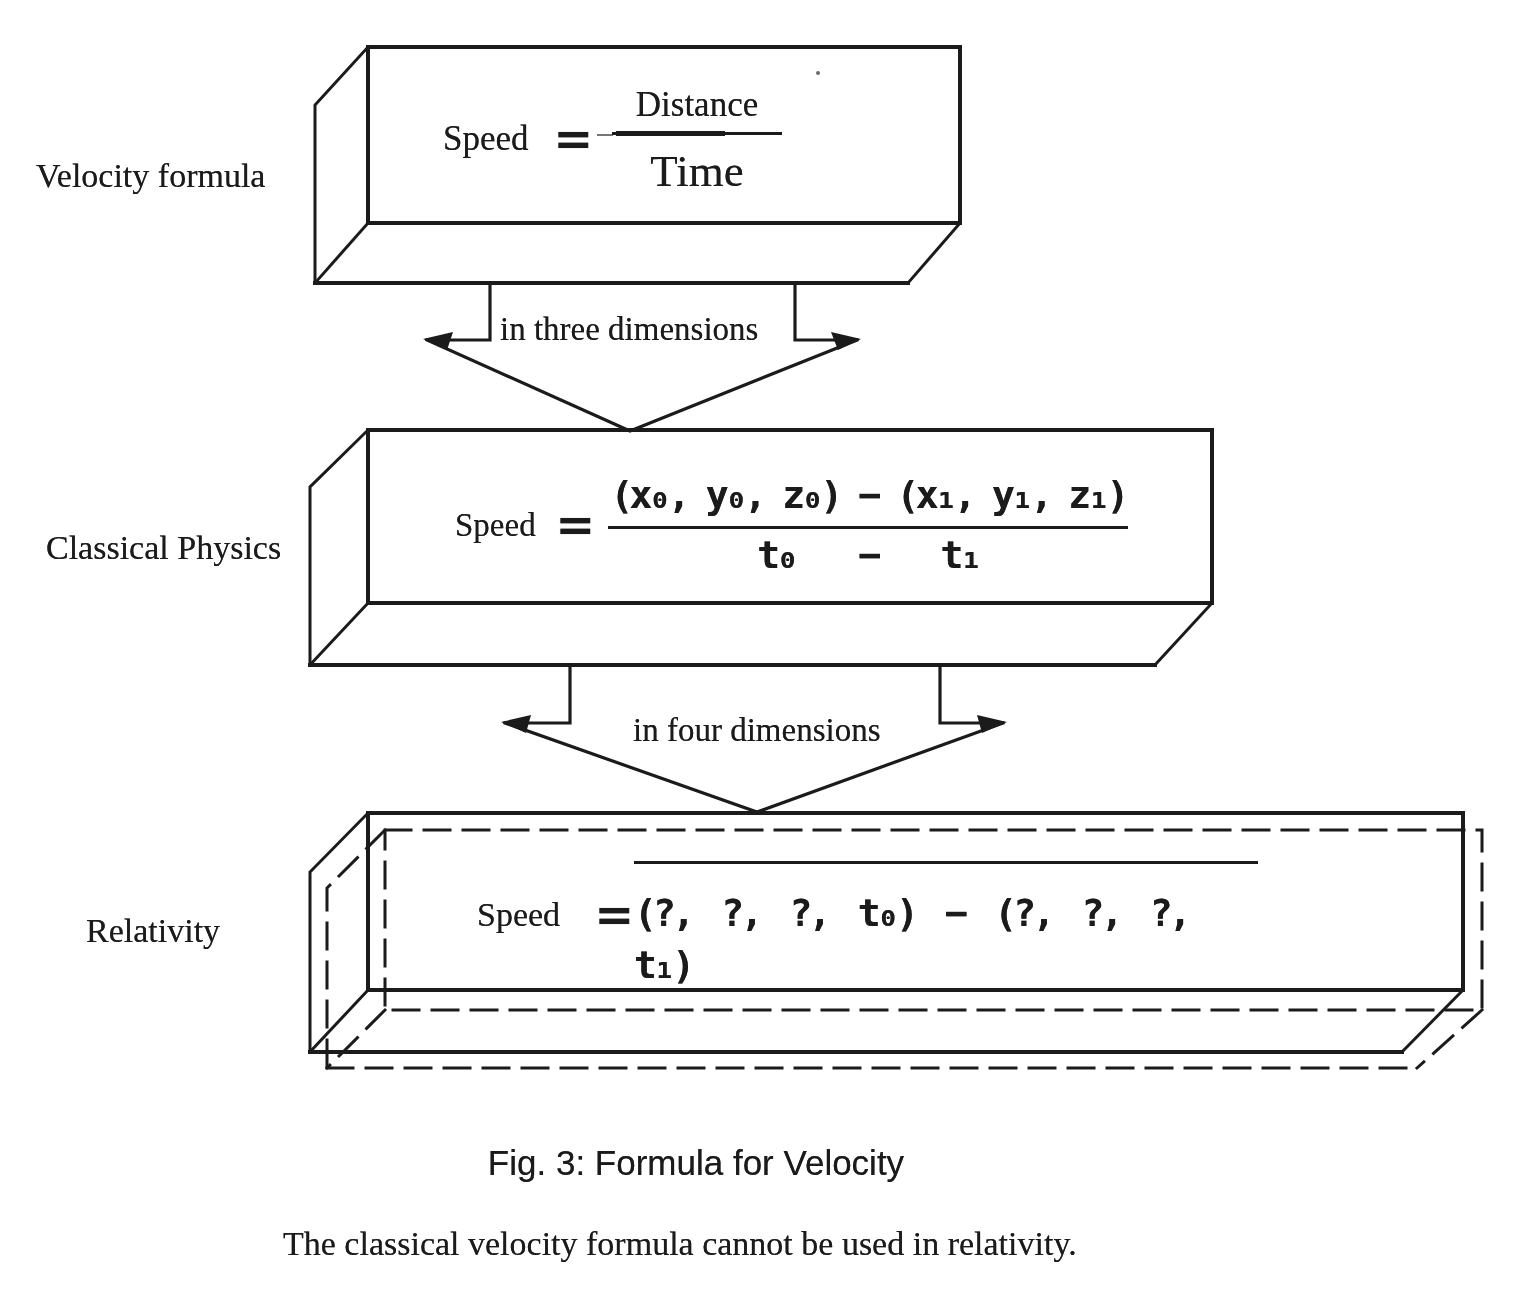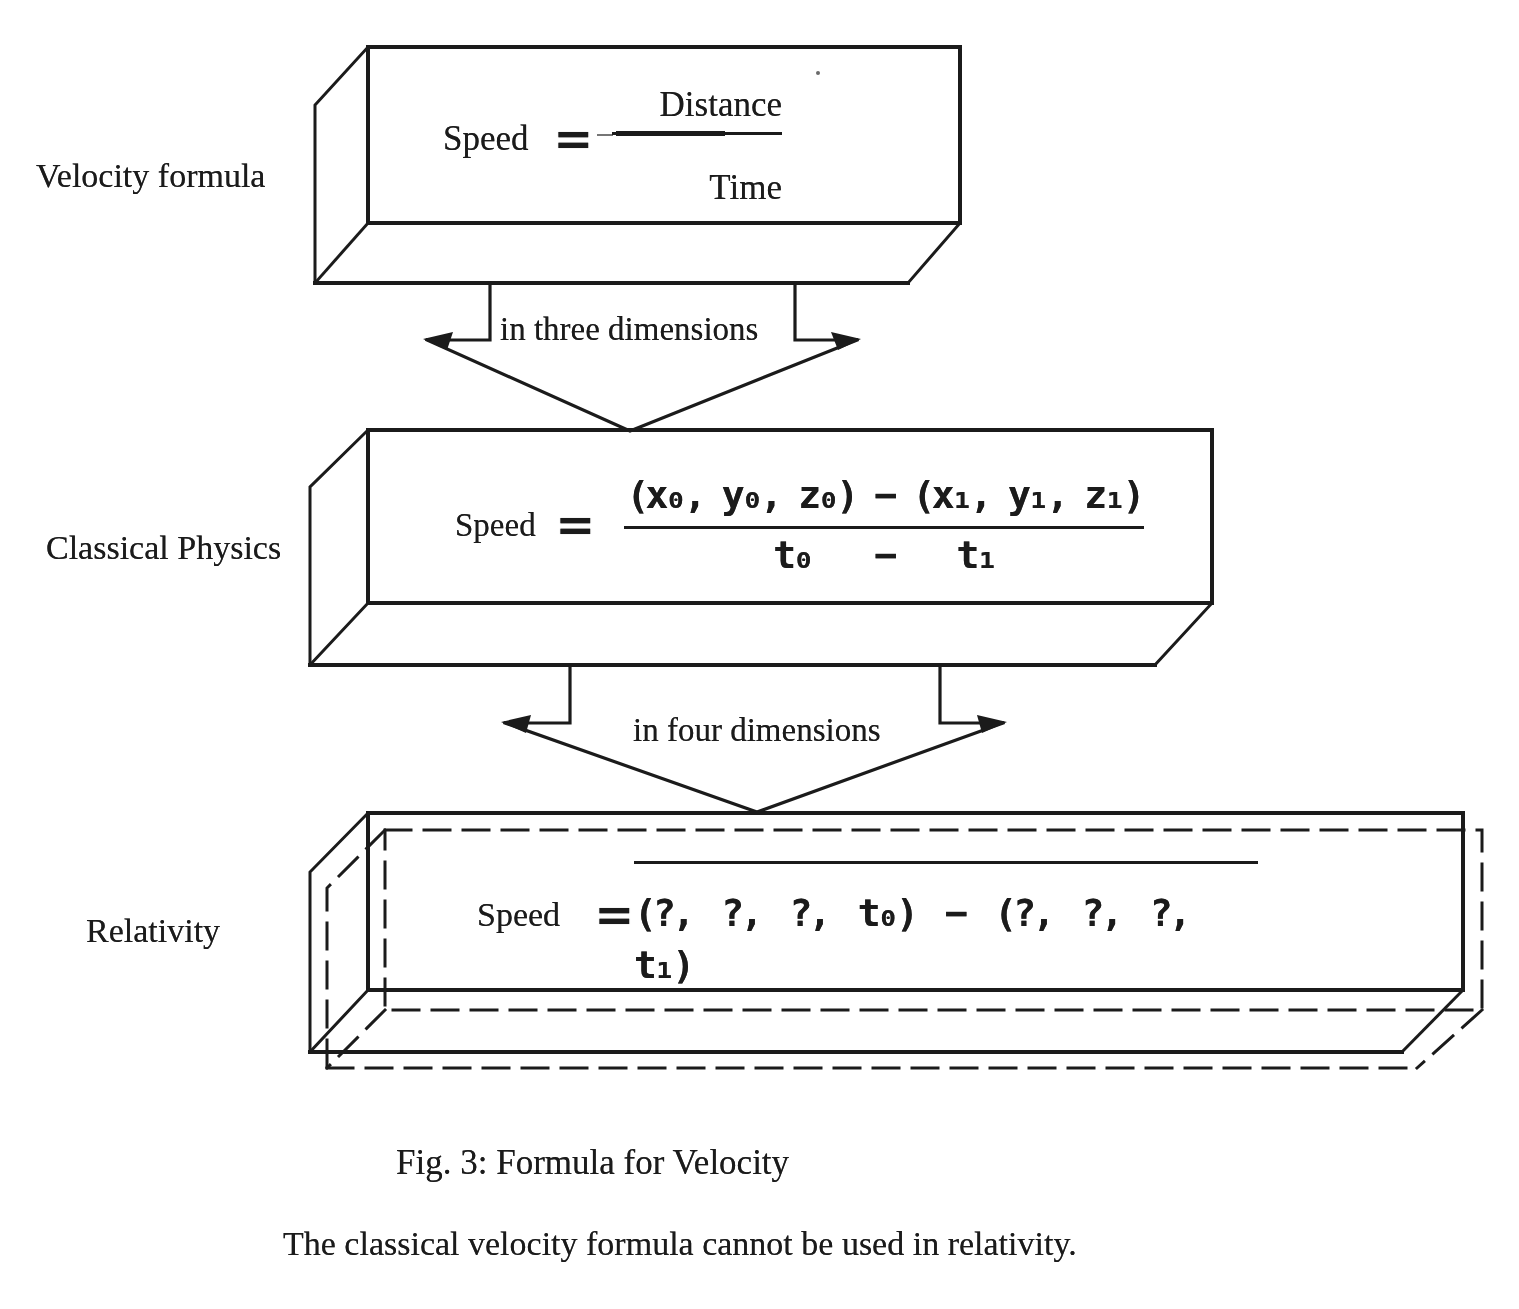--- a/index.html
+++ b/index.html
@@ -14,41 +14,41 @@
   .lbl{font-size:34px;line-height:40px;}
   .speed1{left:443px;top:120px;font-size:35px;line-height:38px;}
   .speed2{left:455px;top:506px;font-size:33px;line-height:38px;}
   .speed3{left:477px;top:896px;font-size:34px;line-height:38px;}
   .eq{font-family:"DejaVu Sans Mono",monospace;font-weight:700;font-size:46px;line-height:48px;display:inline-block;transform:scaleX(1.25);transform-origin:left center;}
   .eq1{left:556px;top:115px;}
   .eq2{left:558px;top:501px;}
   .eq3{left:597px;top:891px;}
   .frac{position:absolute;display:flex;flex-direction:column;align-items:center;}
   .frac .bar{position:relative;align-self:stretch;height:3px;background:#1b1b1b;}
-  .frac1{left:612px;top:82px;width:170px;align-items:flex-end;}
+  .frac1{left:612px;top:82px;width:170px;}
   .frac1 .num{font-size:35px;line-height:46px;}
   .frac1 .bar{margin-top:4px;}
   .frac1 .bar::after{content:"";position:absolute;left:4px;width:64%;top:-1px;height:5px;background:#1b1b1b;}
-  .frac1 .den{font-size:35px;line-height:44px;margin-top:31px;}
-  .frac2{left:624px;top:470px;width:520px;}
+  .frac1 .den{font-size:45px;line-height:44px;margin-top:14px;}
+  .frac2{left:608px;top:470px;width:520px;}
   .frac3{left:634px;top:858px;width:624px;}
   .fnum,.fden{font-family:"DejaVu Sans Mono",monospace;font-weight:700;font-size:38px;letter-spacing:-3.8px;}
   .fnum{line-height:50px;}
   .frac2 .bar{margin-top:6px;}
   .frac3 .bar{margin-top:3px;}
   .fden{line-height:52px;margin-top:0;}
   .frac3 .fden{margin-top:23px;word-spacing:11px;}
   .den-wide{word-spacing:44px;}
   .arrowlbl{font-size:33px;line-height:36px;}
   .albl1{left:500px;top:311px;}
   .albl2{left:633px;top:712px;}
   .rowlbl1{left:36px;top:156px;}
   .rowlbl2{left:46px;top:528px;}
   .rowlbl3{left:86px;top:911px;}
-  .figcap{left:396px;top:1141px;width:600px;text-align:left;font-family:Liberation Serif, serif;font-size:35px;line-height:44px;}
+  .figcap{left:396px;top:1141px;width:600px;text-align:center;font-family:Liberation Sans, sans-serif;font-size:35px;line-height:44px;}
   .subcap{left:283px;top:1223px;font-size:34px;line-height:42px;}
 </style>
 </head>
 <body>
 
 <div class="stage">
 
   <svg class="lines" viewBox="0 0 1519 1309" fill="none" stroke="#1b1b1b" stroke-linecap="square" stroke-linejoin="miter">
 
     <circle cx="818" cy="73" r="2" fill="#6a6a6a" stroke="none"></circle>

